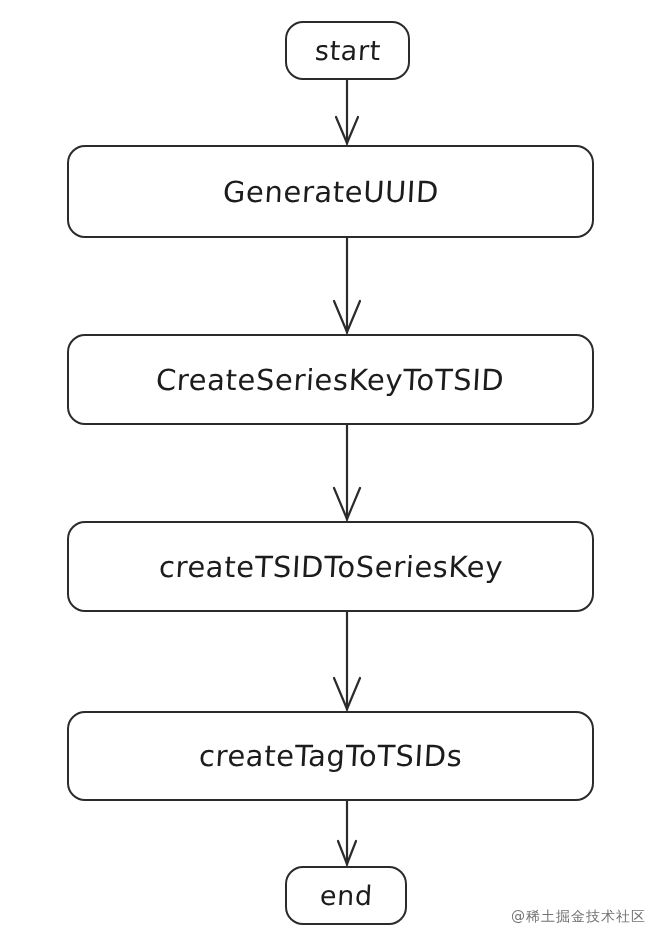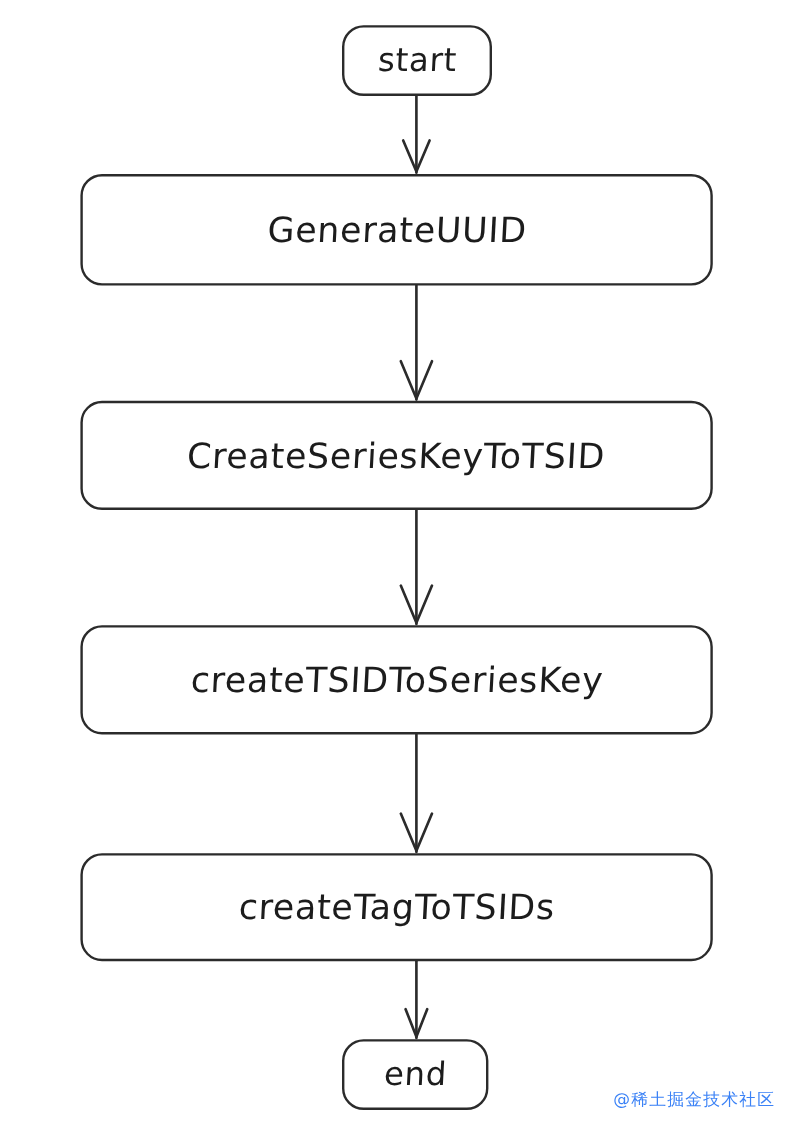--- a/index.html
+++ b/index.html
@@ -43,21 +43,21 @@
     font-size: 27px;
   }
   .process .node-label {
     font-size: 29px;
   }
   .connector {
     position: absolute;
   }
   .watermark {
     position: absolute;
-    color: #3b82f6;
+    color: #737373;
     font-family: "DejaVu Sans", sans-serif;
     font-size: 14px;
     letter-spacing: 1px;
     white-space: nowrap;
     user-select: none;
   }
 </style>
 </head>
 <body>
 

